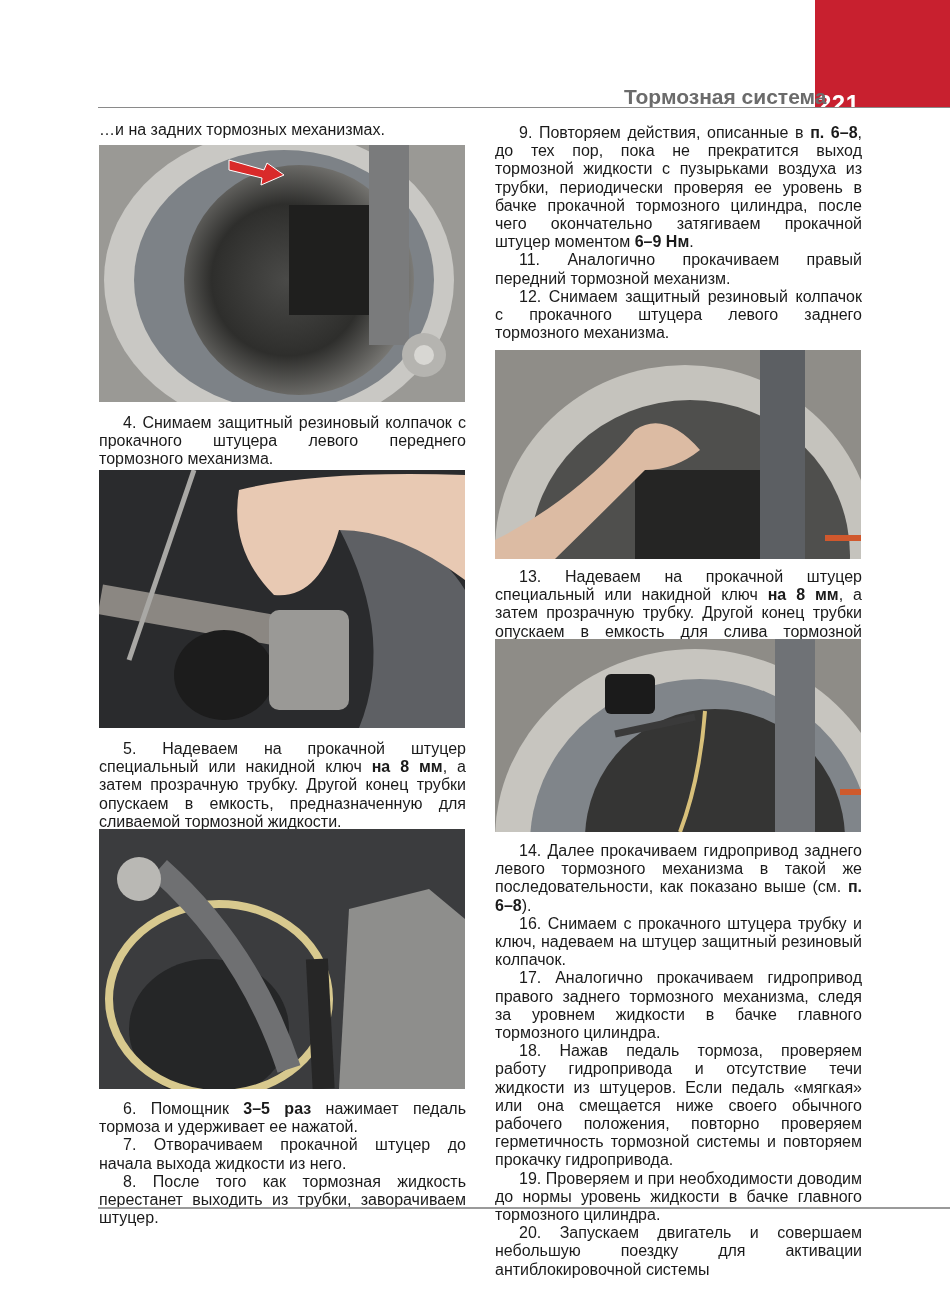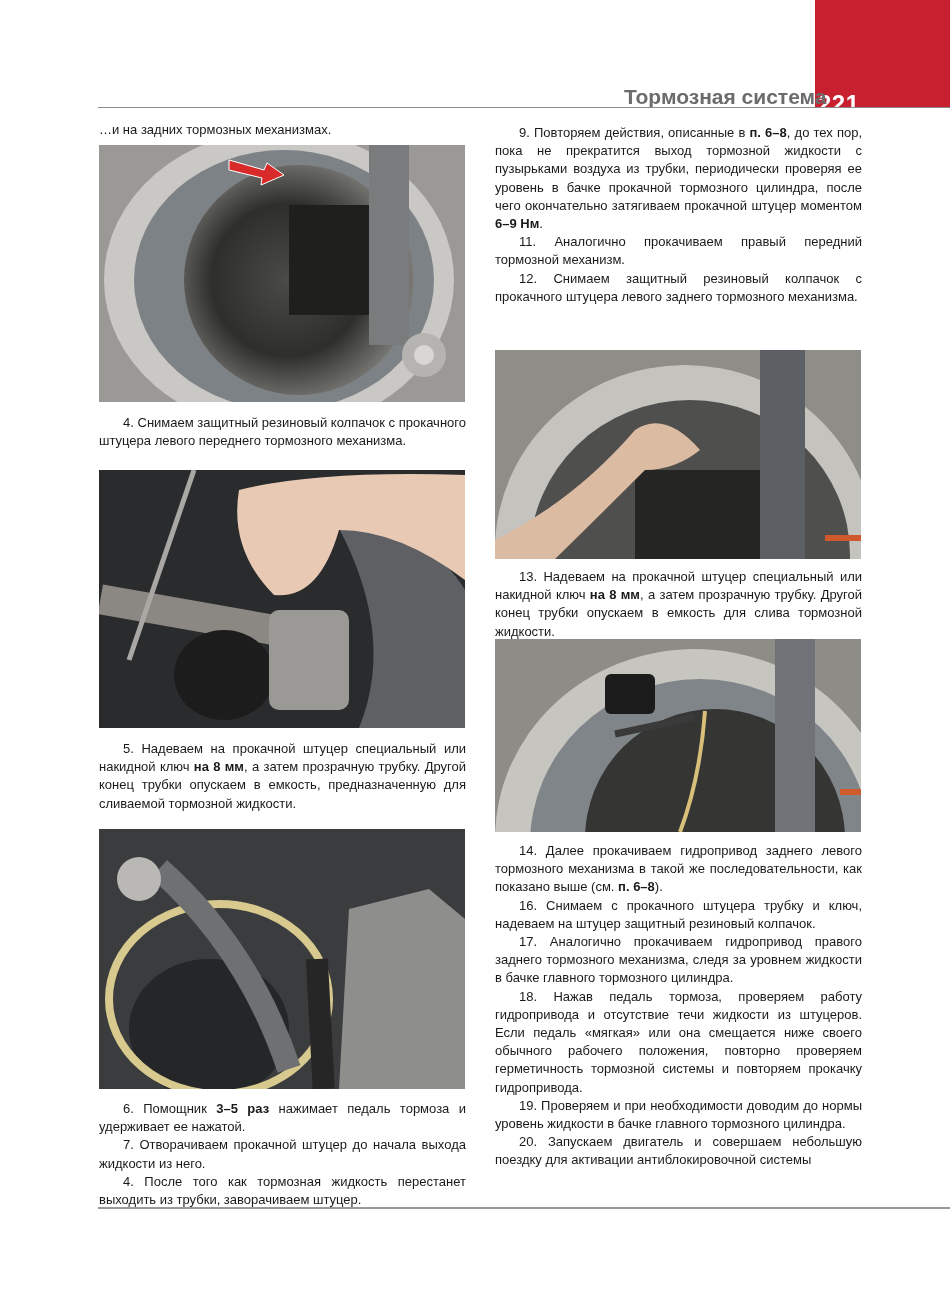--- a/index.html
+++ b/index.html
@@ -5,21 +5,21 @@
   html, body { margin:0; padding:0; background:#ffffff; }
   body { width:950px; height:1300px; position:relative; overflow:hidden;
          font-family:"Liberation Sans", sans-serif; color:#1a1a1a; }
   .red-tab { position:absolute; left:815px; top:0; width:135px; height:108px; background:#c8202f; }
   .page-num { position:absolute; left:818px; top:90px; font-family:"Liberation Sans", sans-serif;
               font-weight:bold; font-size:24px; color:#ffffff; letter-spacing:0.5px; }
   .running-title { position:absolute; left:624px; top:85px; font-weight:bold; font-size:21px; color:#6b6b6b; }
   .header-rule { position:absolute; left:98px; top:107px; width:852px; height:1px; background:#8a8a8a; }
   .footer-rule { position:absolute; left:98px; top:1207px; width:852px; height:2px; background:#9a9a9a; }
 
-  .col { position:absolute; width:367px; font-size:13px; line-height:18.2px; text-align:justify; hyphens:manual; }
+  .col { position:absolute; width:367px; font-size:16px; line-height:18.2px; text-align:justify; hyphens:manual; }
   .col.left { left:99px; }
   .col.right { left:495px; }
   .para { margin:0; text-indent:24px; }
   .para.noindent { text-indent:0; }
   .para b { font-weight:bold;margin-top:37px; }
 
   .photo { position:absolute; overflow:hidden; }
   .photo svg { display:block; width:100%; height:100%; }
 </style>
 </head>
@@ -83,21 +83,21 @@
     <ellipse cx="120" cy="170" rx="110" ry="95" fill="none" stroke="#d8c98e" stroke-width="8"></ellipse>
     <path d="M60,40 Q150,120 190,240" stroke="#6f7072" stroke-width="24" fill="none"></path>
     <rect x="210" y="130" width="22" height="130" fill="#262626" transform="rotate(-3 220 190)"></rect>
     <circle cx="40" cy="50" r="22" fill="#b9b8b4"></circle>
   </svg>
 </div>
 
 <div class="col left" style="top:1100px;">
   <p class="para"><span>6. Помощник </span><b>3–5 раз</b><span> нажимает педаль тормоза и удерживает ее нажатой.</span></p>
   <p class="para">7. Отворачиваем прокачной штуцер до начала выхода жидкости из него.</p>
-  <p class="para">4. После того как тормозная жидкость перестанет выходить из трубки, заворачиваем штуцер.</p>
+  <p class="para">8. После того как тормозная жидкость перестанет выходить из трубки, заворачиваем штуцер.</p>
 </div>
 
 <div class="col right" style="top:124px;">
   <p class="para"><span>9. Повторяем действия, описанные в </span><b>п. 6–8</b><span>, до тех пор, пока не прекратится выход тормозной жидкости с пузырьками воздуха из трубки, периодически проверяя ее уровень в бачке прокачной тормозного цилиндра, после чего окончательно затягиваем прокачной штуцер моментом </span><b>6–9 Нм</b><span>.</span></p>
   <p class="para">11. Аналогично прокачиваем правый передний тормозной механизм.</p>
   <p class="para">12. Снимаем защитный резиновый колпачок с прокачного штуцера левого заднего тормозного механизма.</p>
 </div>
 
 <div class="photo" style="left:495px; top:350px; width:366px; height:209px;">
   <svg viewBox="0 0 366 209" preserveAspectRatio="none">

